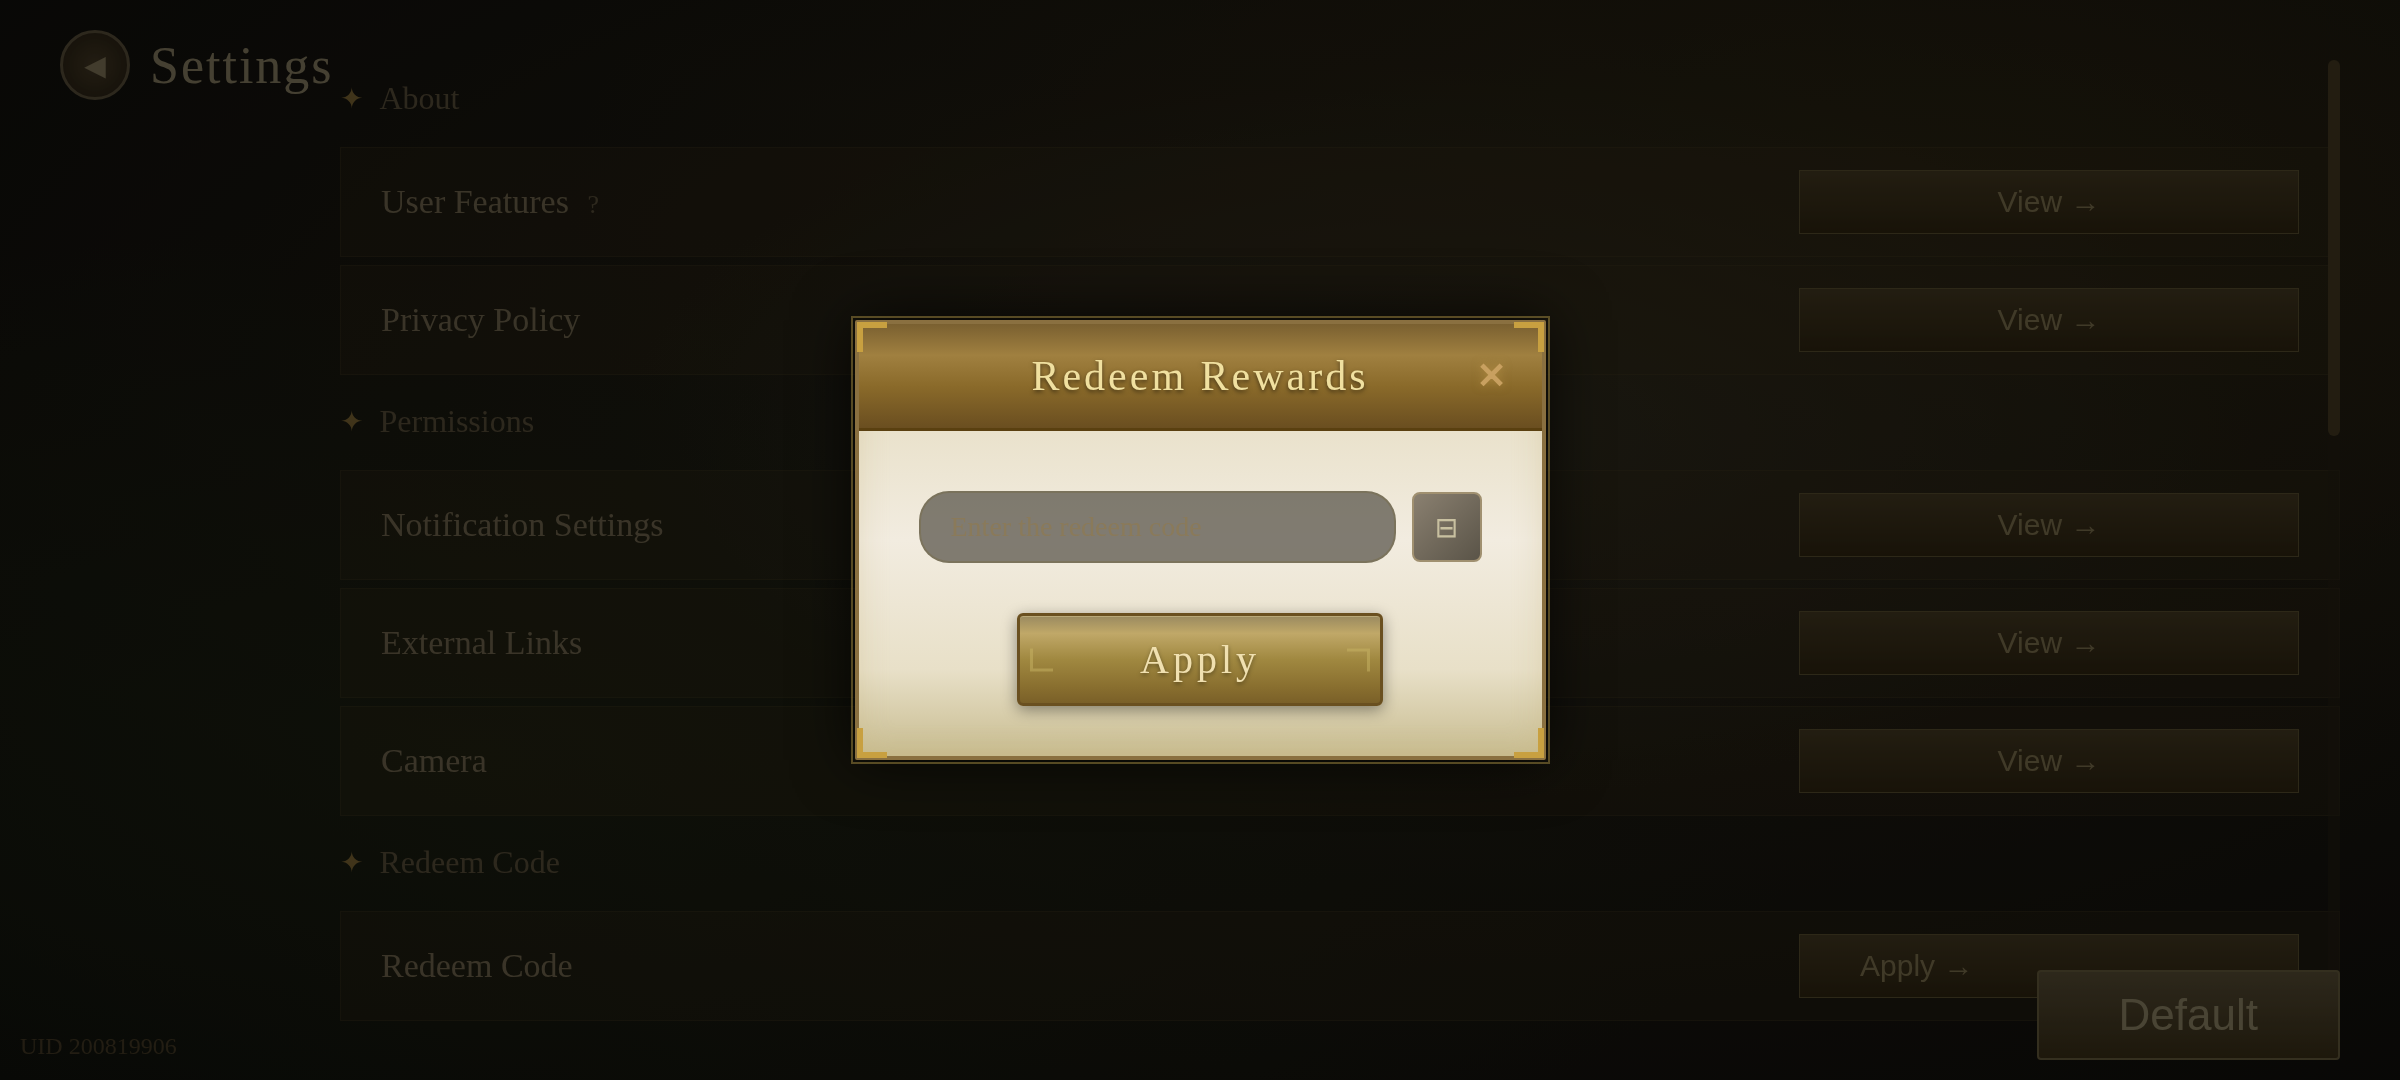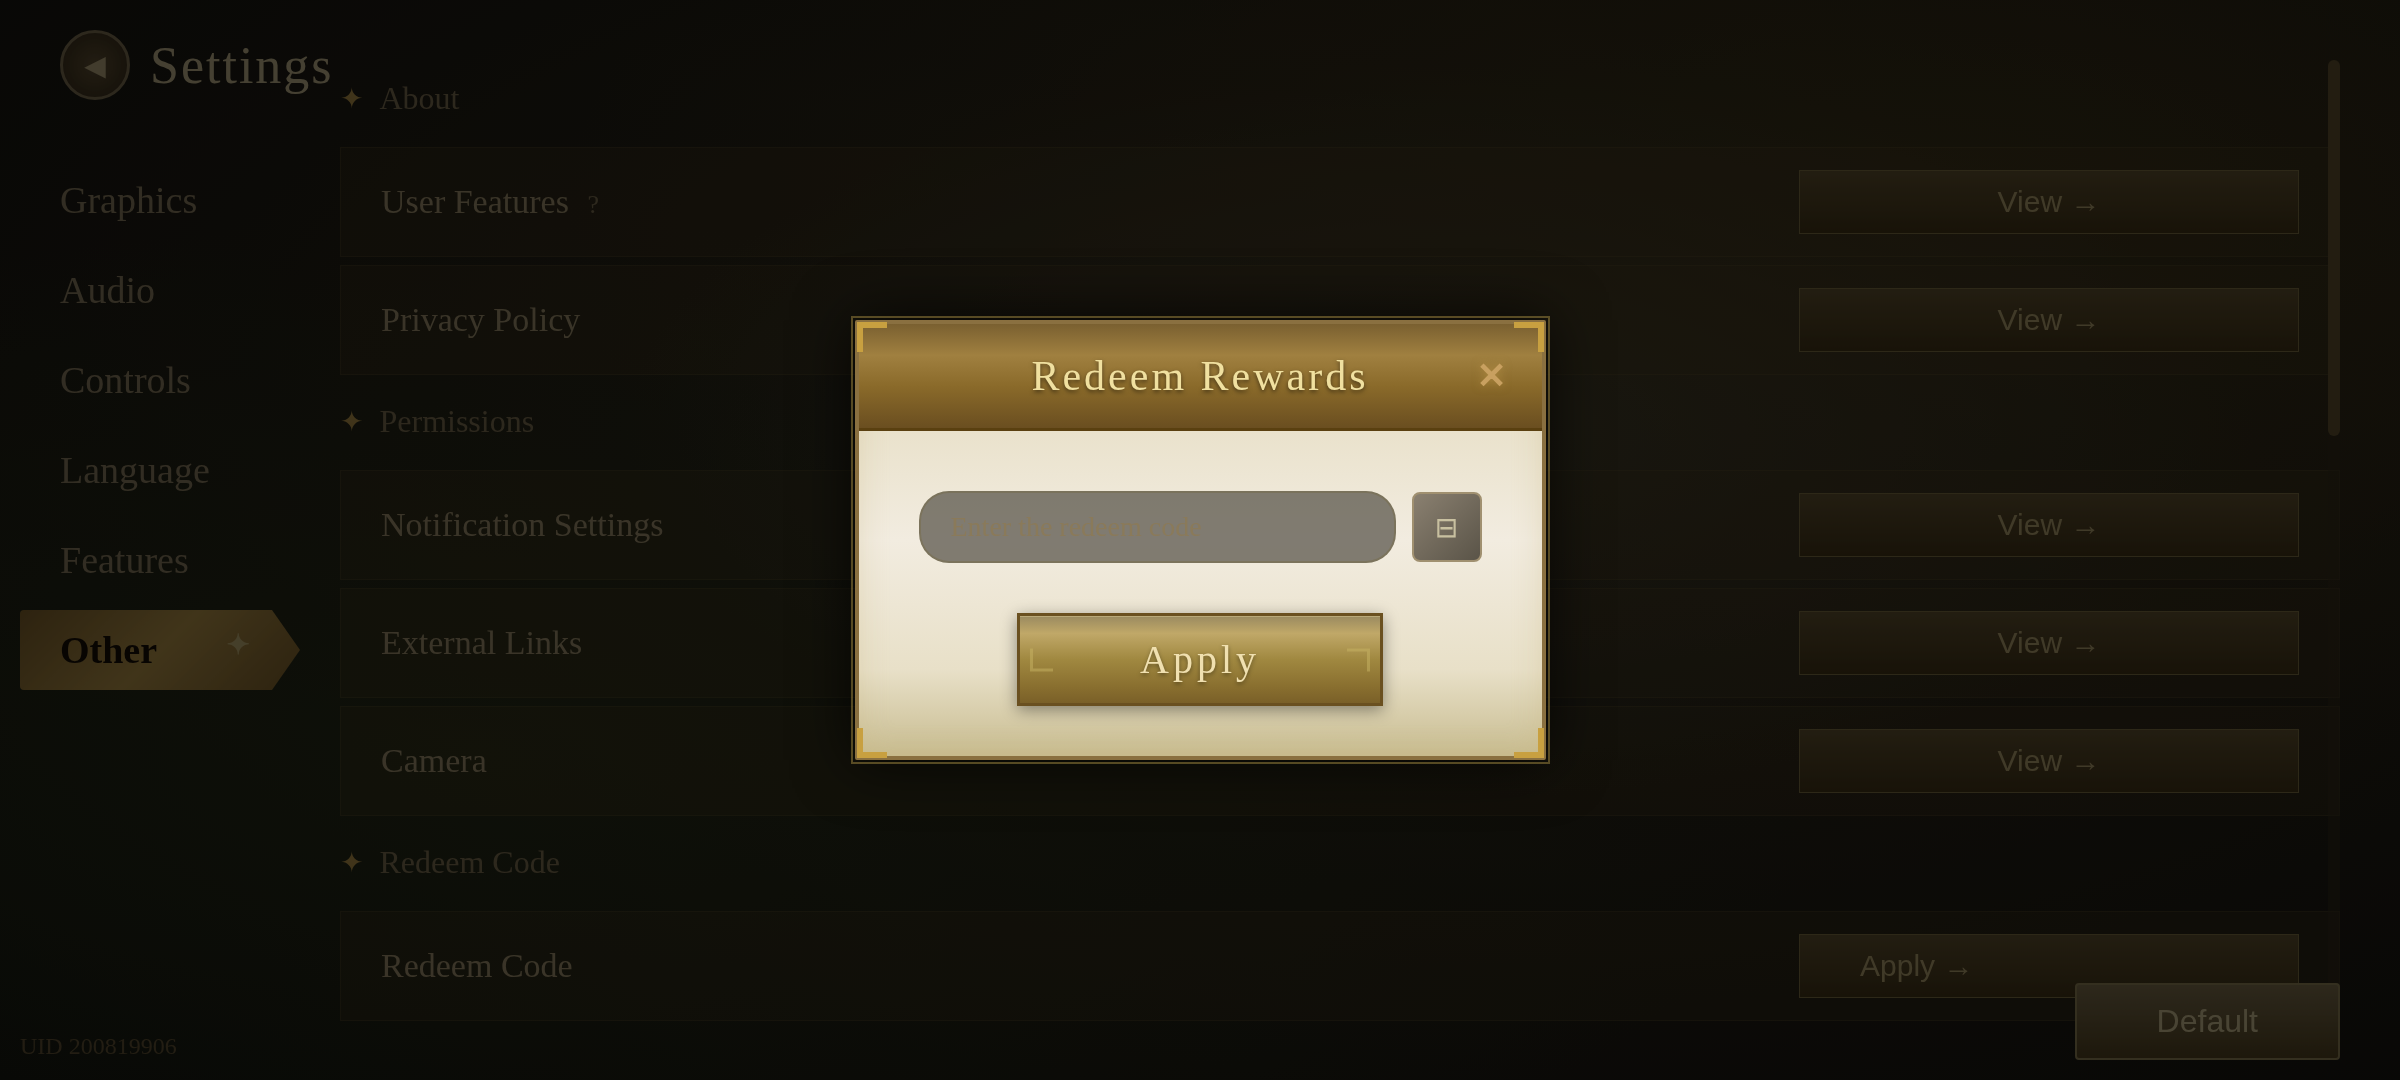--- a/index.html
+++ b/index.html
@@ -179,21 +179,21 @@
       display: flex;
       align-items: center;
       gap: 20px;
     }
 
     .default-button {
       background: linear-gradient(180deg, #8a7a55, #5a4a25);
       border: 2px solid #a09060;
       color: #e0d0a0;
       padding: 18px 80px;
-      font-size: 32px;
+      font-size: 44px;
       cursor: pointer;
       border-radius: 4px;
     }
 
     .uid-text {
       position: absolute;
       bottom: 20px;
       left: 20px;
       color: #6a5a3a;
       font-size: 24px;
@@ -331,21 +331,21 @@
     .paste-icon {
       color: #c8c0a0;
       font-size: 28px;
     }
 
     .modal-apply-btn {
       display: block;
       margin: 0 auto;
       background: linear-gradient(180deg, #9a8a60 0%, #c0a868 20%, #a08840 50%, #8a7030 80%, #7a6028 100%);
       border: 3px solid #6a5020;
-      border-radius: 0;
+      border-radius: 6px;
       color: #f0e0b0;
       font-size: 40px;
       font-family: inherit;
       padding: 20px 120px;
       cursor: pointer;
       letter-spacing: 4px;
       text-shadow: 0 2px 4px rgba(0,0,0,0.4);
       box-shadow: 0 4px 15px rgba(0,0,0,0.4), inset 0 1px 0 rgba(255,240,180,0.3);
       position: relative;
       overflow: hidden;
@@ -393,40 +393,20 @@
 
 <div class="bg"></div>
 
 <div class="settings-container">
 
   <div class="header">
     <div class="back-icon">◀</div>
     <div class="settings-title">Settings</div>
   </div>
 
-  <div class="sidebar">
-    <div class="sidebar-item">
-      <span>Graphics</span>
-    </div>
-    <div class="sidebar-item">
-      <span>Audio</span>
-    </div>
-    <div class="sidebar-item">
-      <span>Controls</span>
-    </div>
-    <div class="sidebar-item">
-      <span>Language</span>
-    </div>
-    <div class="sidebar-item">
-      <span>Features</span>
-    </div>
-    <div class="sidebar-item active">
-      <span>Other</span>
-    </div>
-  </div>
 
   <div class="main-content">
 
     <div class="section-header">
       <span class="diamond">✦</span>
       <span>About</span>
     </div>
 
     <div class="settings-row">
       <div class="settings-row-label">

